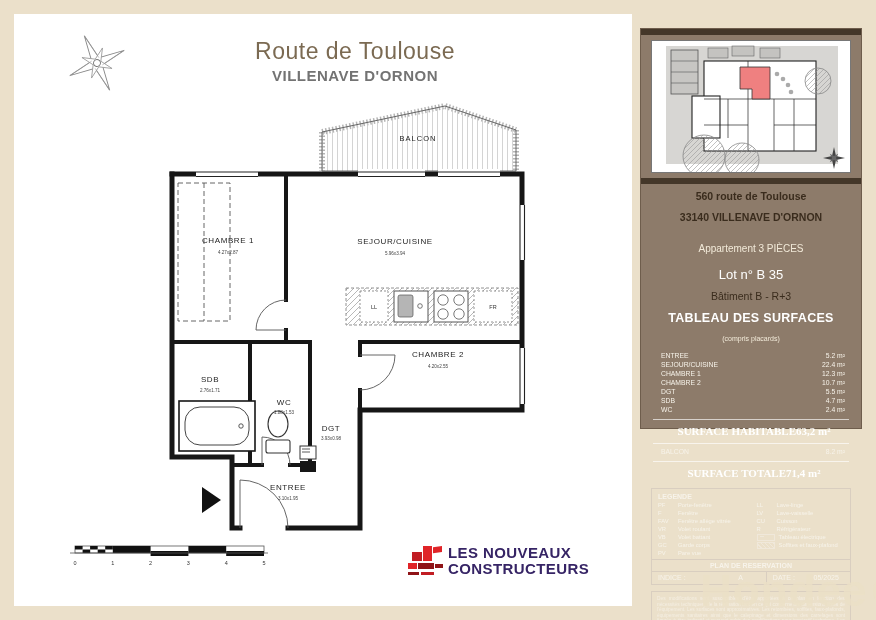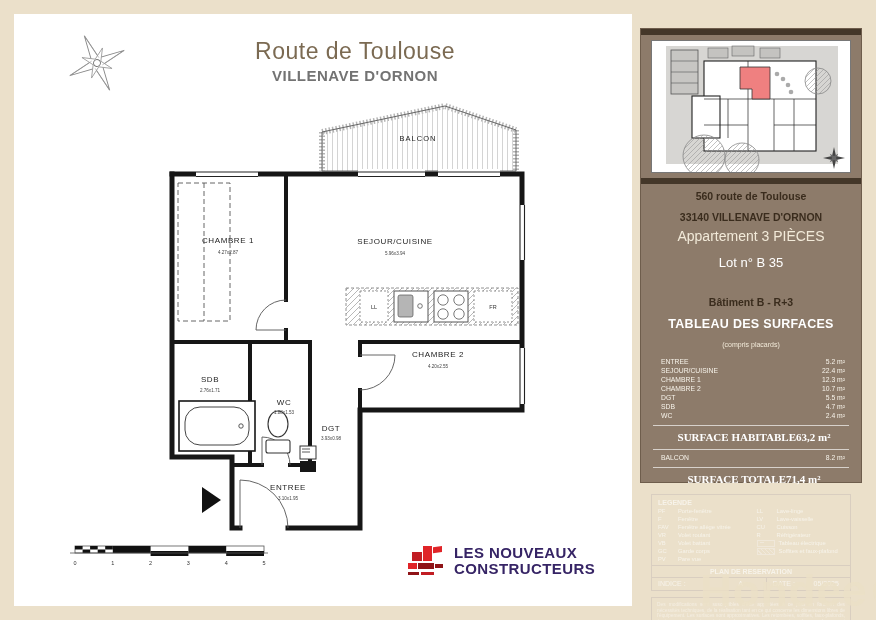--- a/index.html
+++ b/index.html
@@ -13,34 +13,34 @@
   .title-main{font-size:23px;color:#7b6a52;letter-spacing:.5px;}
   .title-sub{font-size:15px;color:#737373;font-weight:bold;letter-spacing:.5px;margin-top:2px;}
   
   text{font-family:"Liberation Sans",sans-serif;}
   .rn{font-size:8px;fill:#1d1d1d;letter-spacing:.6px;text-anchor:middle;}
   .bn{font-size:7.5px;fill:#222;letter-spacing:1px;text-anchor:middle;}
   .rd{font-size:4.6px;fill:#444;text-anchor:middle;}
   .kl{font-size:5.5px;fill:#333;text-anchor:middle;}
   .tick{font-size:5.5px;fill:#333;text-anchor:middle;}
   
-  .logo{left:406px;top:543px;display:flex;align-items:center;gap:6px;z-index:2;}
+  .logo{left:406px;top:543px;display:flex;align-items:center;z-index:2;}
   .logo-text{color:#362465;font-weight:bold;font-size:15px;line-height:16px;letter-spacing:.4px;}
   
-  .sidebar{left:640px;top:28px;width:222px;height:455px;background:#8d7b6a;z-index:3;
+  .sidebar{left:640px;top:28px;width:222px;height:401px;background:#8d7b6a;z-index:3;
            color:#fff;border:1px solid #6e5d4c;box-sizing:border-box;}
   .sb-topbar{height:6px;background:#443729;}
   .thumb{margin:5px 10px 0 10px;height:133px;background:#fff;border:1px solid #777;box-sizing:border-box;}
   .sb-darksep{height:6px;background:#443729;margin-top:5px;}
   .sb-center{text-align:center;margin-top:8px;}
   .addr{font-size:10.5px;line-height:13px;font-weight:bold;color:#3a2c1d;}
   .addr1{margin-top:6px;}
-  .apt{margin-top:3px;font-size:14px;line-height:19px;color:#f2ead9;}
+  .apt{margin-top:15px;font-size:10px;line-height:19px;color:#f2ead9;}
   .lot{font-size:13px;line-height:17px;color:#ffffff;}
-  .building{margin-top:25px;font-size:10.5px;line-height:13px;font-weight:bold;color:#3a2c1d;}
+  .building{margin-top:7px;font-size:10.5px;line-height:13px;font-weight:normal;color:#3a2c1d;}
   .surf-title{font-size:12.5px;line-height:15px;font-weight:bold;color:#fff;letter-spacing:.3px;}
   .surf-sub{font-size:7px;line-height:9px;color:#f2ead9;}
   .surf-table{margin:8px 16px 0 20px;}
   .srow{display:flex;justify-content:space-between;font-size:6.8px;line-height:9px;color:#f7f3ea;}
   .sb-hr{border-top:1px solid rgba(255,255,255,.65);margin:5px 12px 0 12px;}
   .bigrow{display:flex;justify-content:center;margin:4px 6px 0 12px;font-size:11px;
           line-height:14px;font-weight:bold;color:#fff;font-family:Liberation Serif, serif;}
   .smallrow{display:flex;justify-content:space-between;margin:3px 16px 0 20px;font-size:6.8px;
             line-height:9px;color:#f7f3ea;}
   .legend{margin:8px 10px 0 10px;border:1px solid #d9cec0;padding:3px 6px 2px 6px;}

